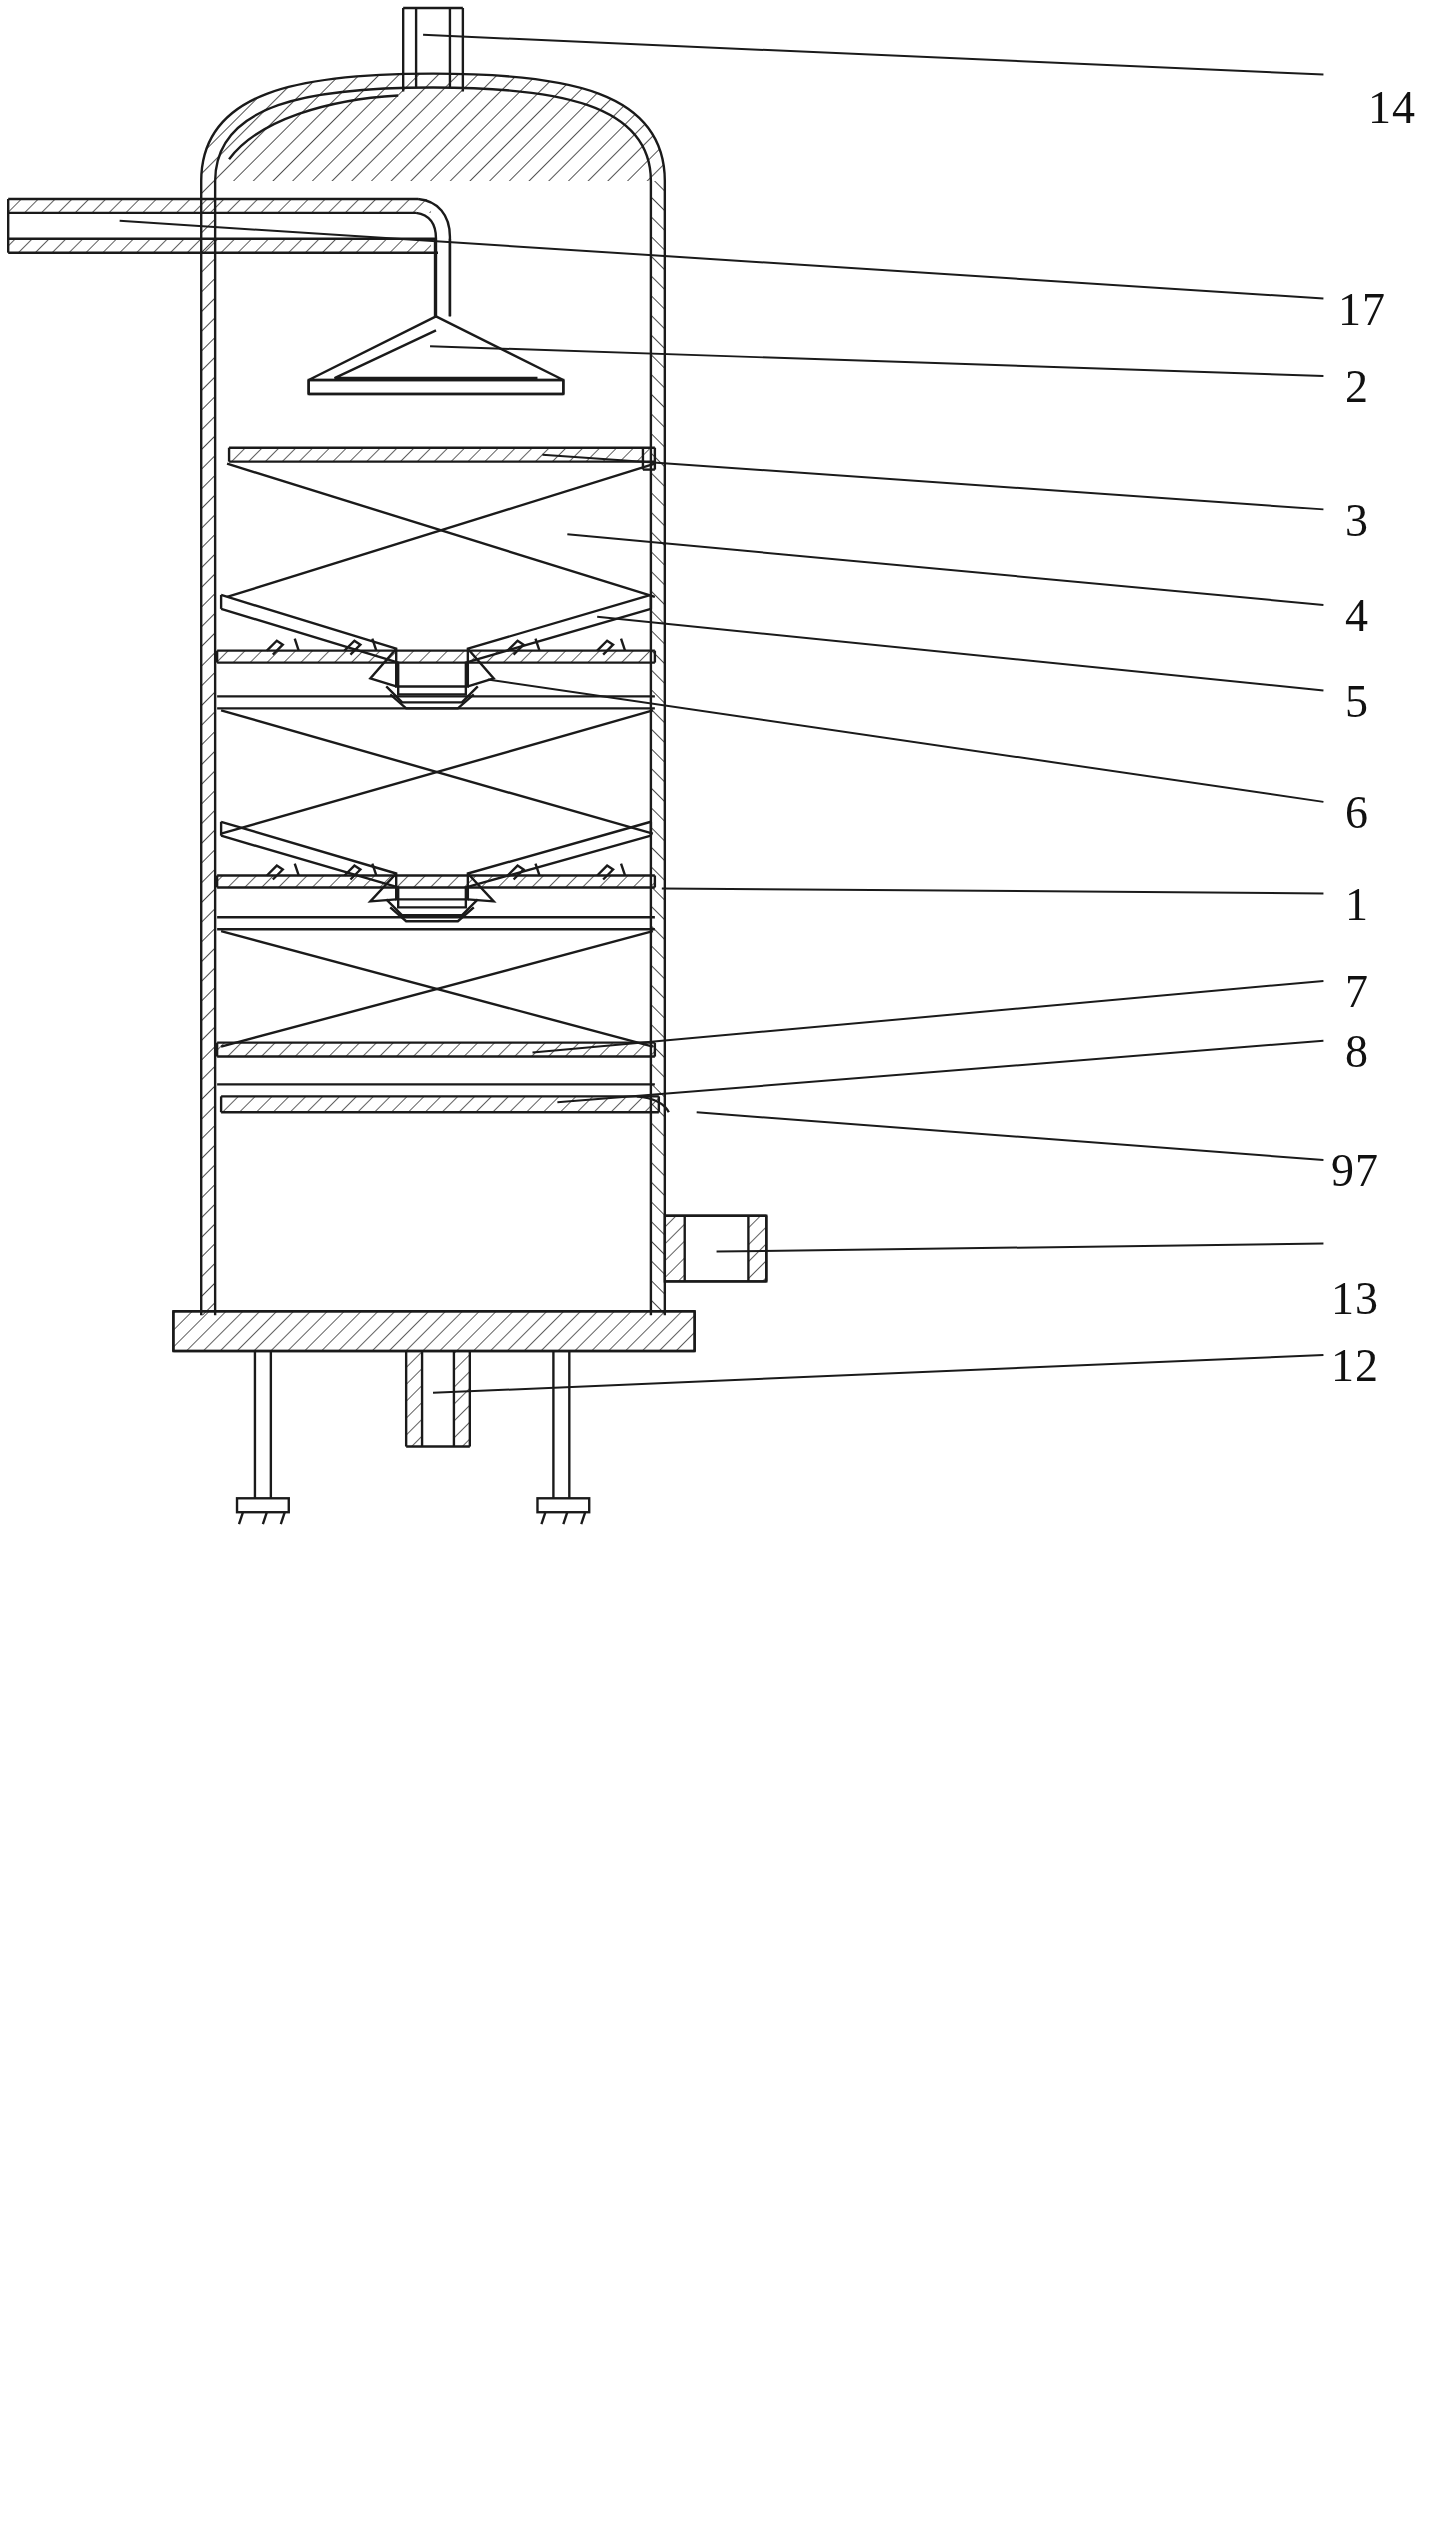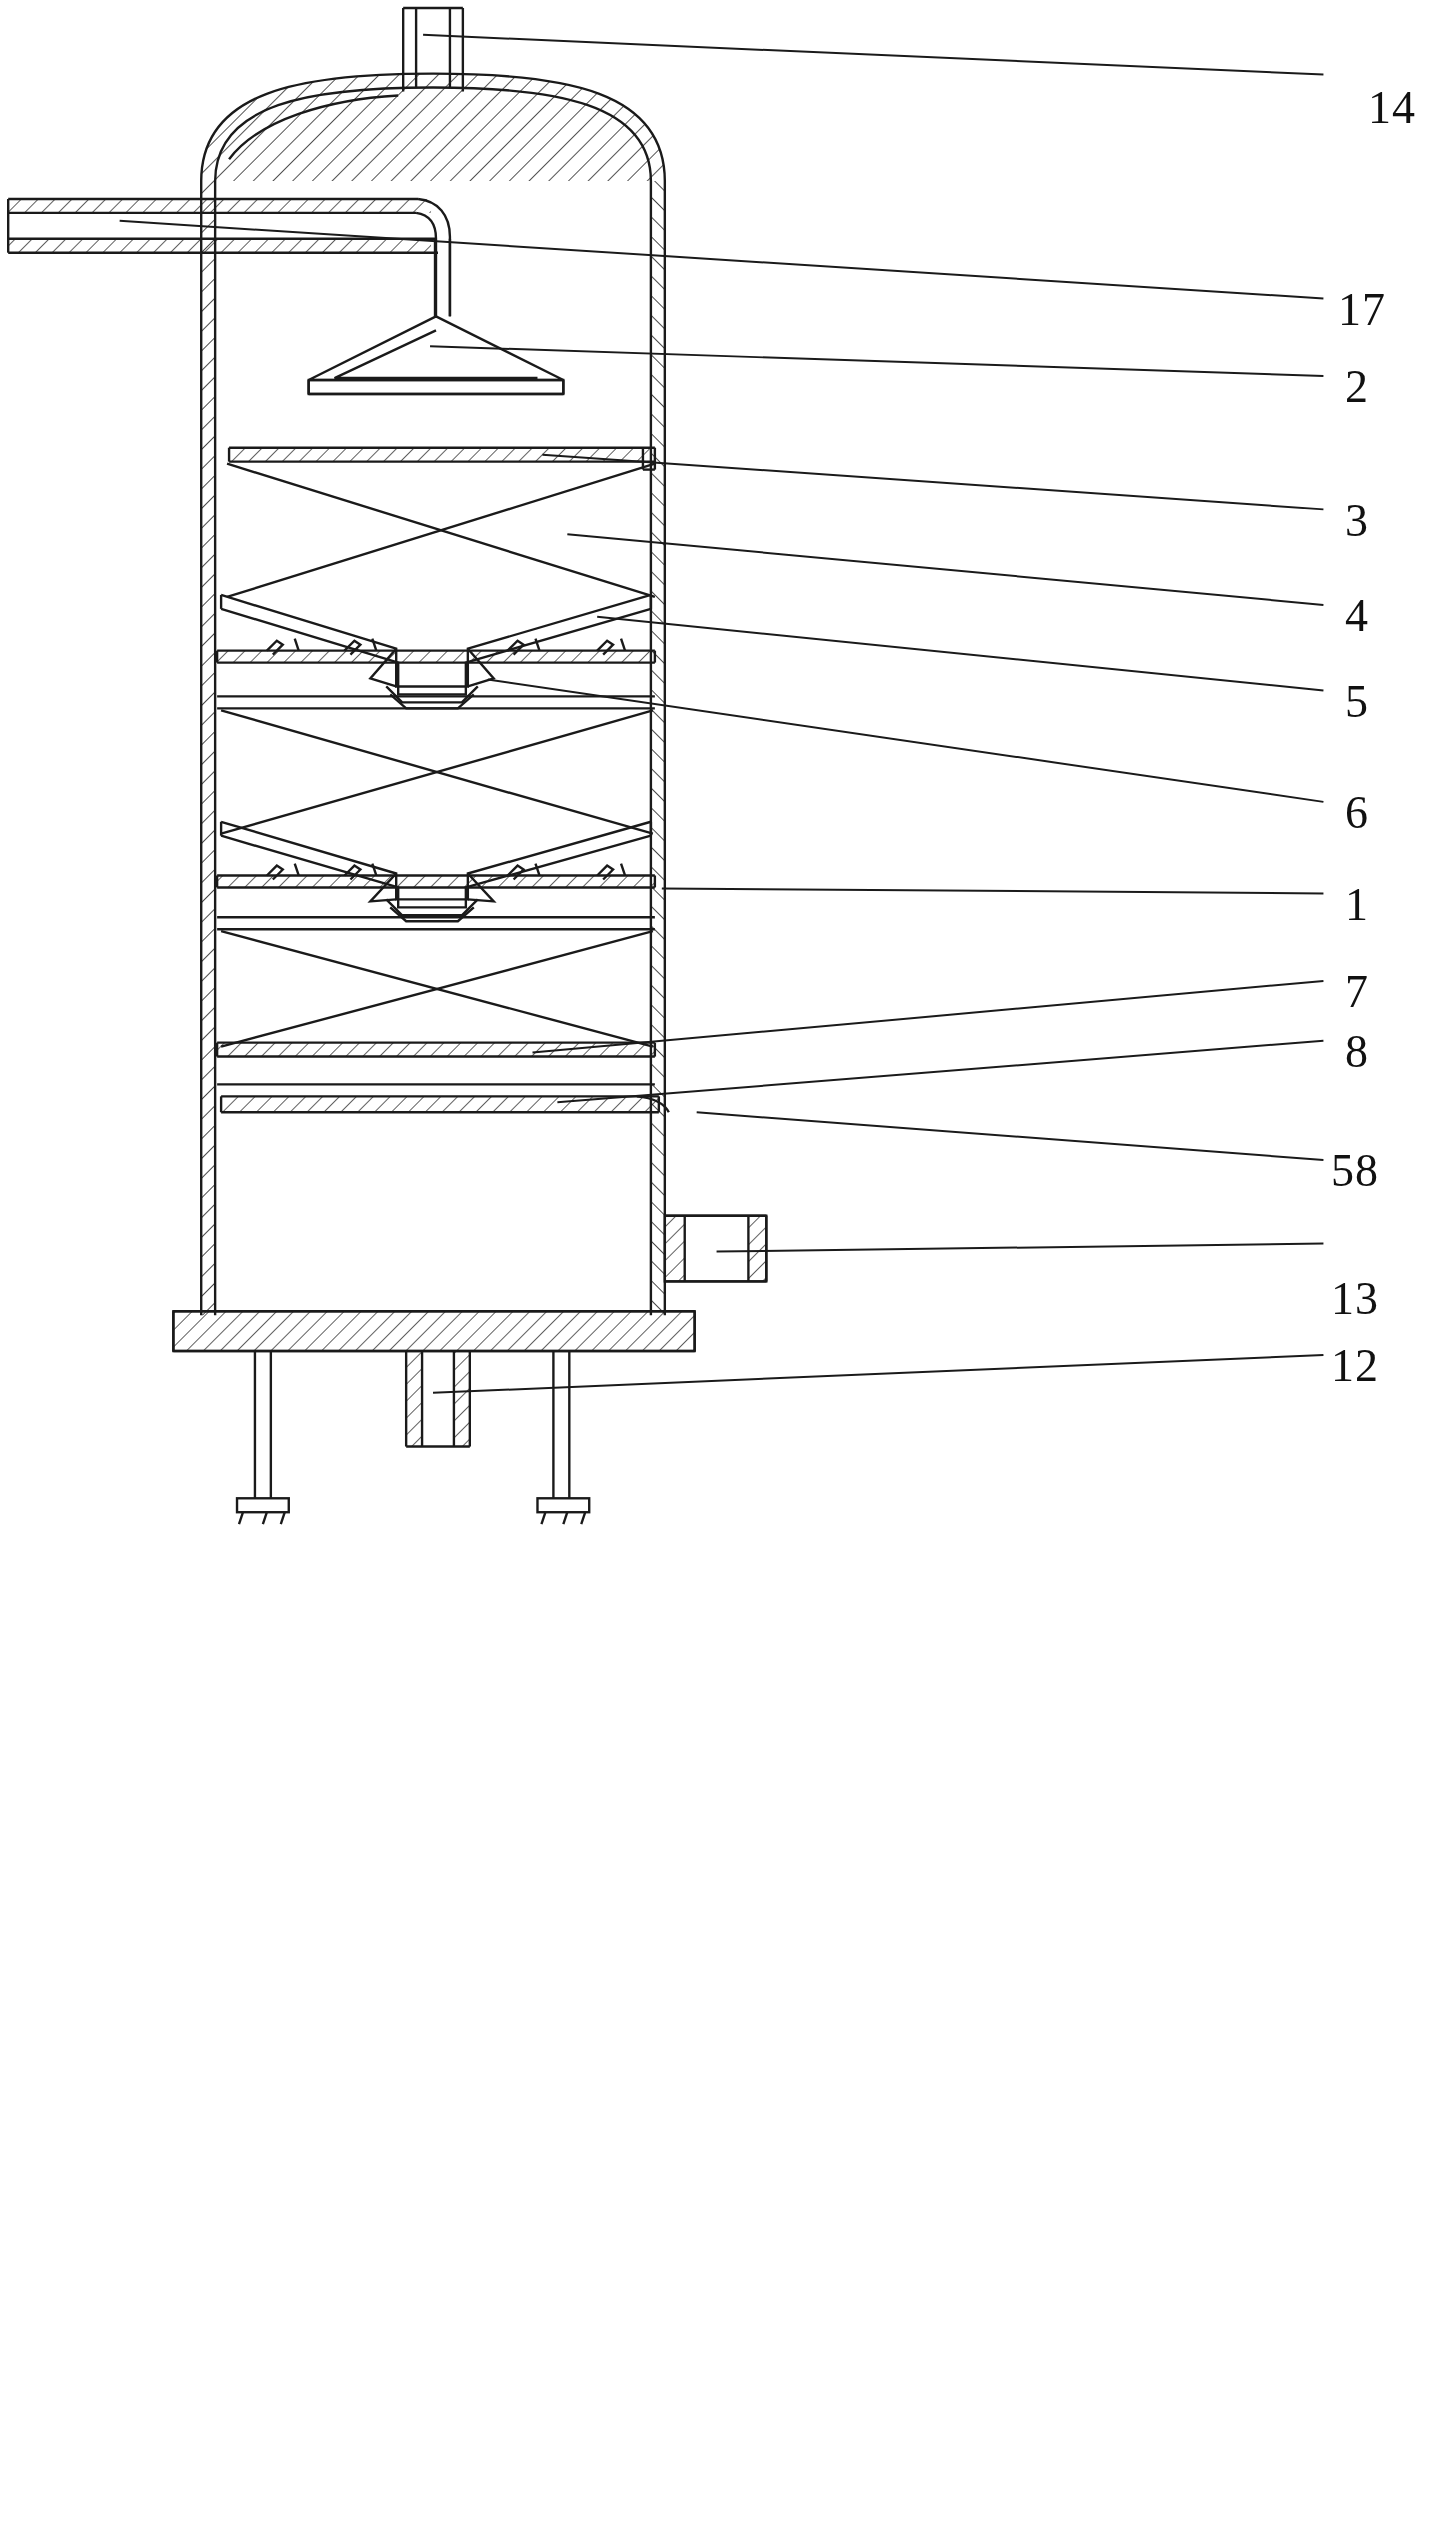--- a/index.html
+++ b/index.html
@@ -243,16 +243,16 @@
 <div class="lbl" style="left:1368px;top:48px;margin-top:37px;">14</div>
 <div class="lbl" style="left:1338px;top:287px;">17</div>
 <div class="lbl" style="left:1345px;top:364px;">2</div>
 <div class="lbl" style="left:1345px;top:498px;">3</div>
 <div class="lbl" style="left:1345px;top:593px;">4</div>
 <div class="lbl" style="left:1345px;top:679px;">5</div>
 <div class="lbl" style="left:1345px;top:790px;">6</div>
 <div class="lbl" style="left:1345px;top:882px;">1</div>
 <div class="lbl" style="left:1345px;top:969px;">7</div>
 <div class="lbl" style="left:1345px;top:1029px;">8</div>
-<div class="lbl" style="left:1331px;top:1148px;">58</div>
+<div class="lbl" style="left:1331px;top:1148px;">97</div>
 <div class="lbl" style="left:1331px;top:1276px;">13</div>
 <div class="lbl" style="left:1331px;top:1343px;">12</div>
 
 
 </body></html>

